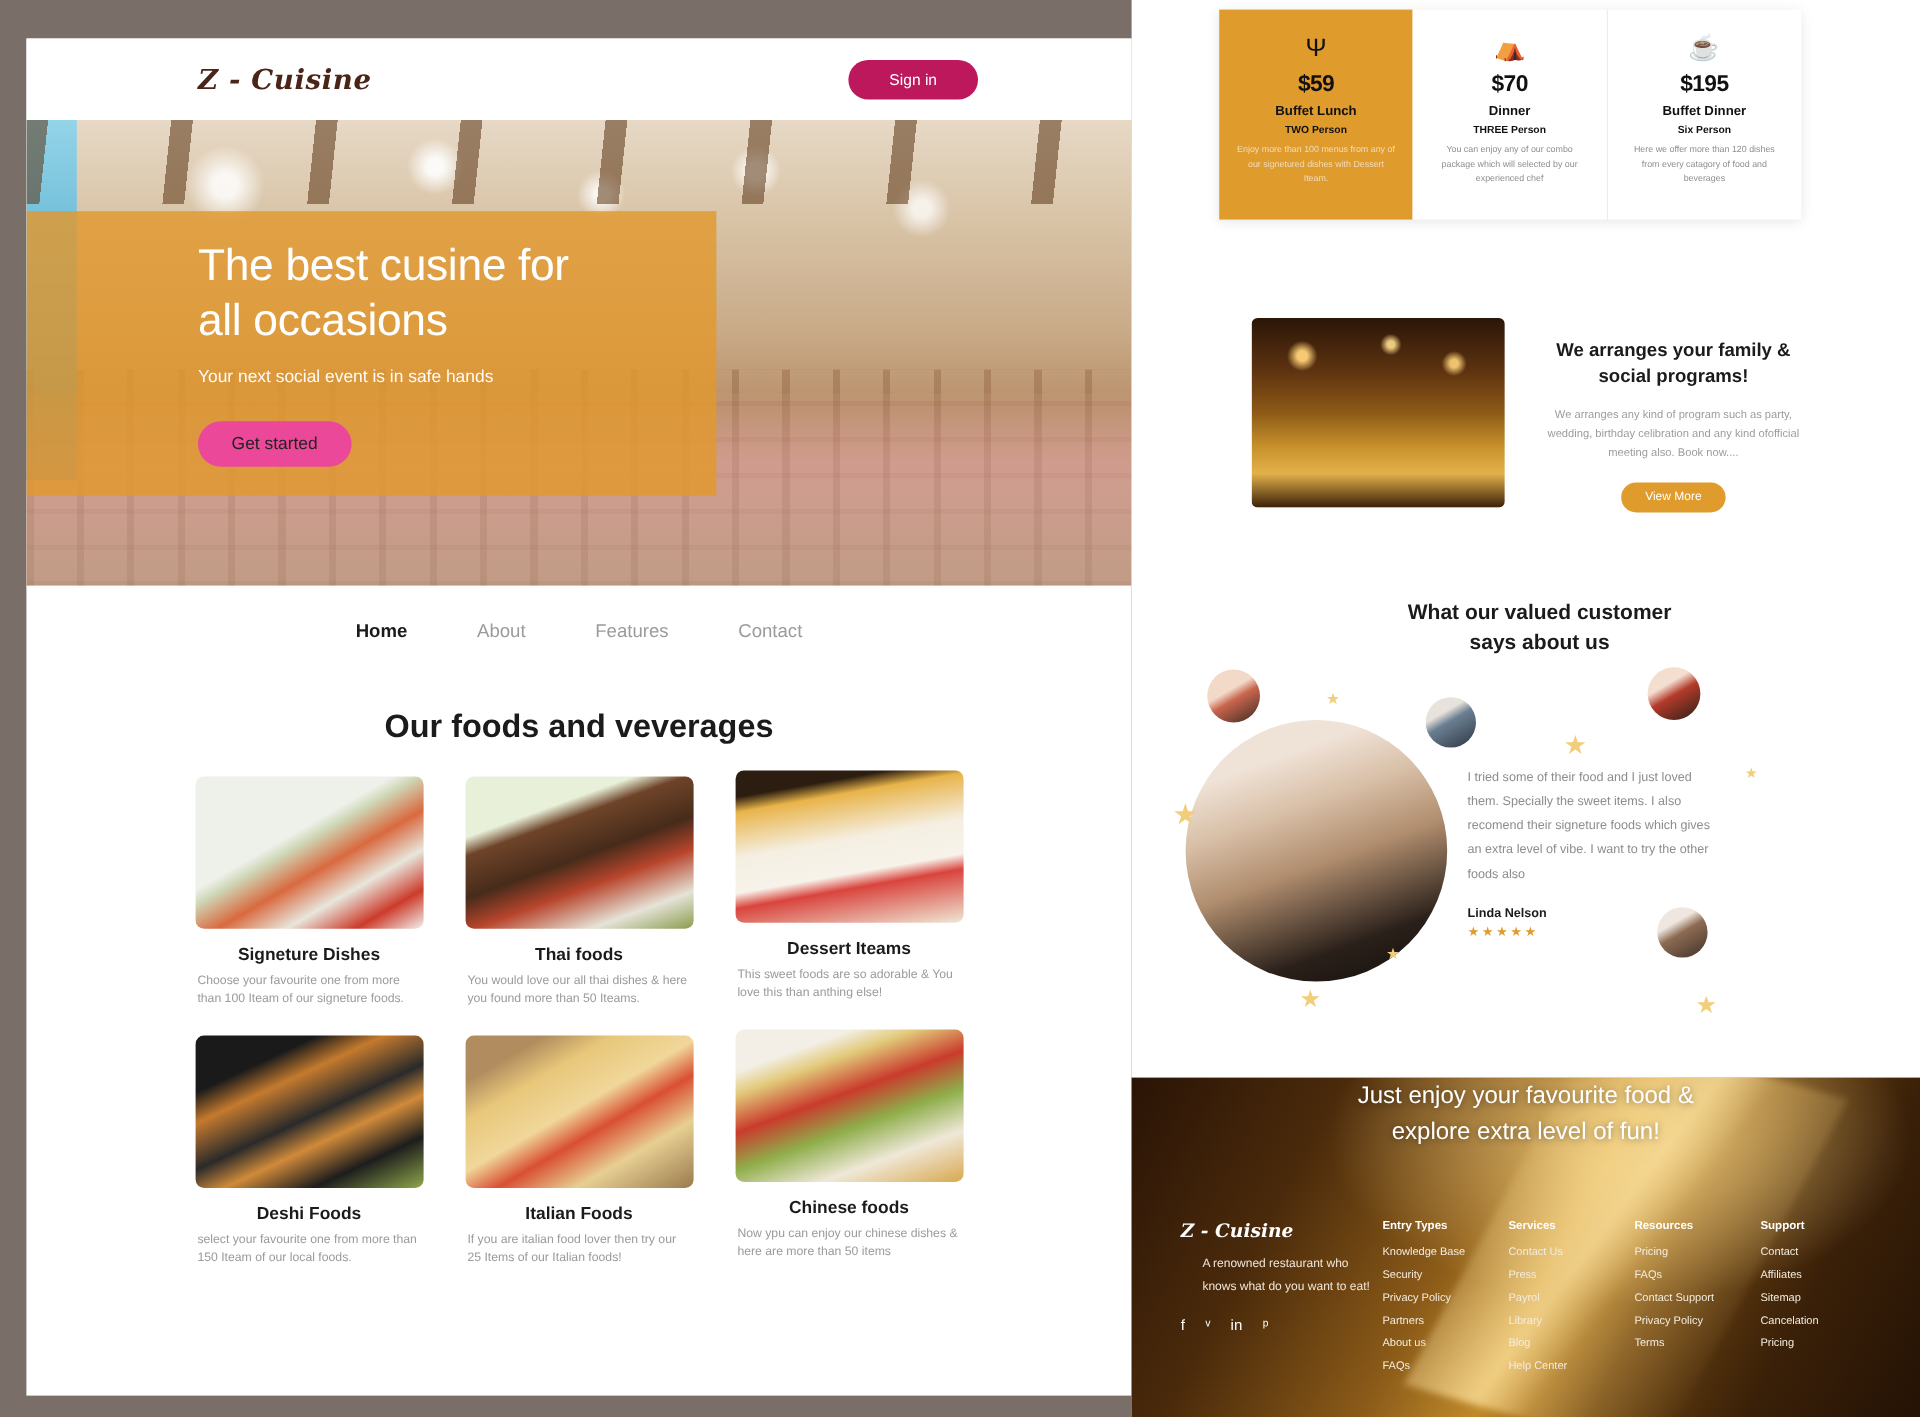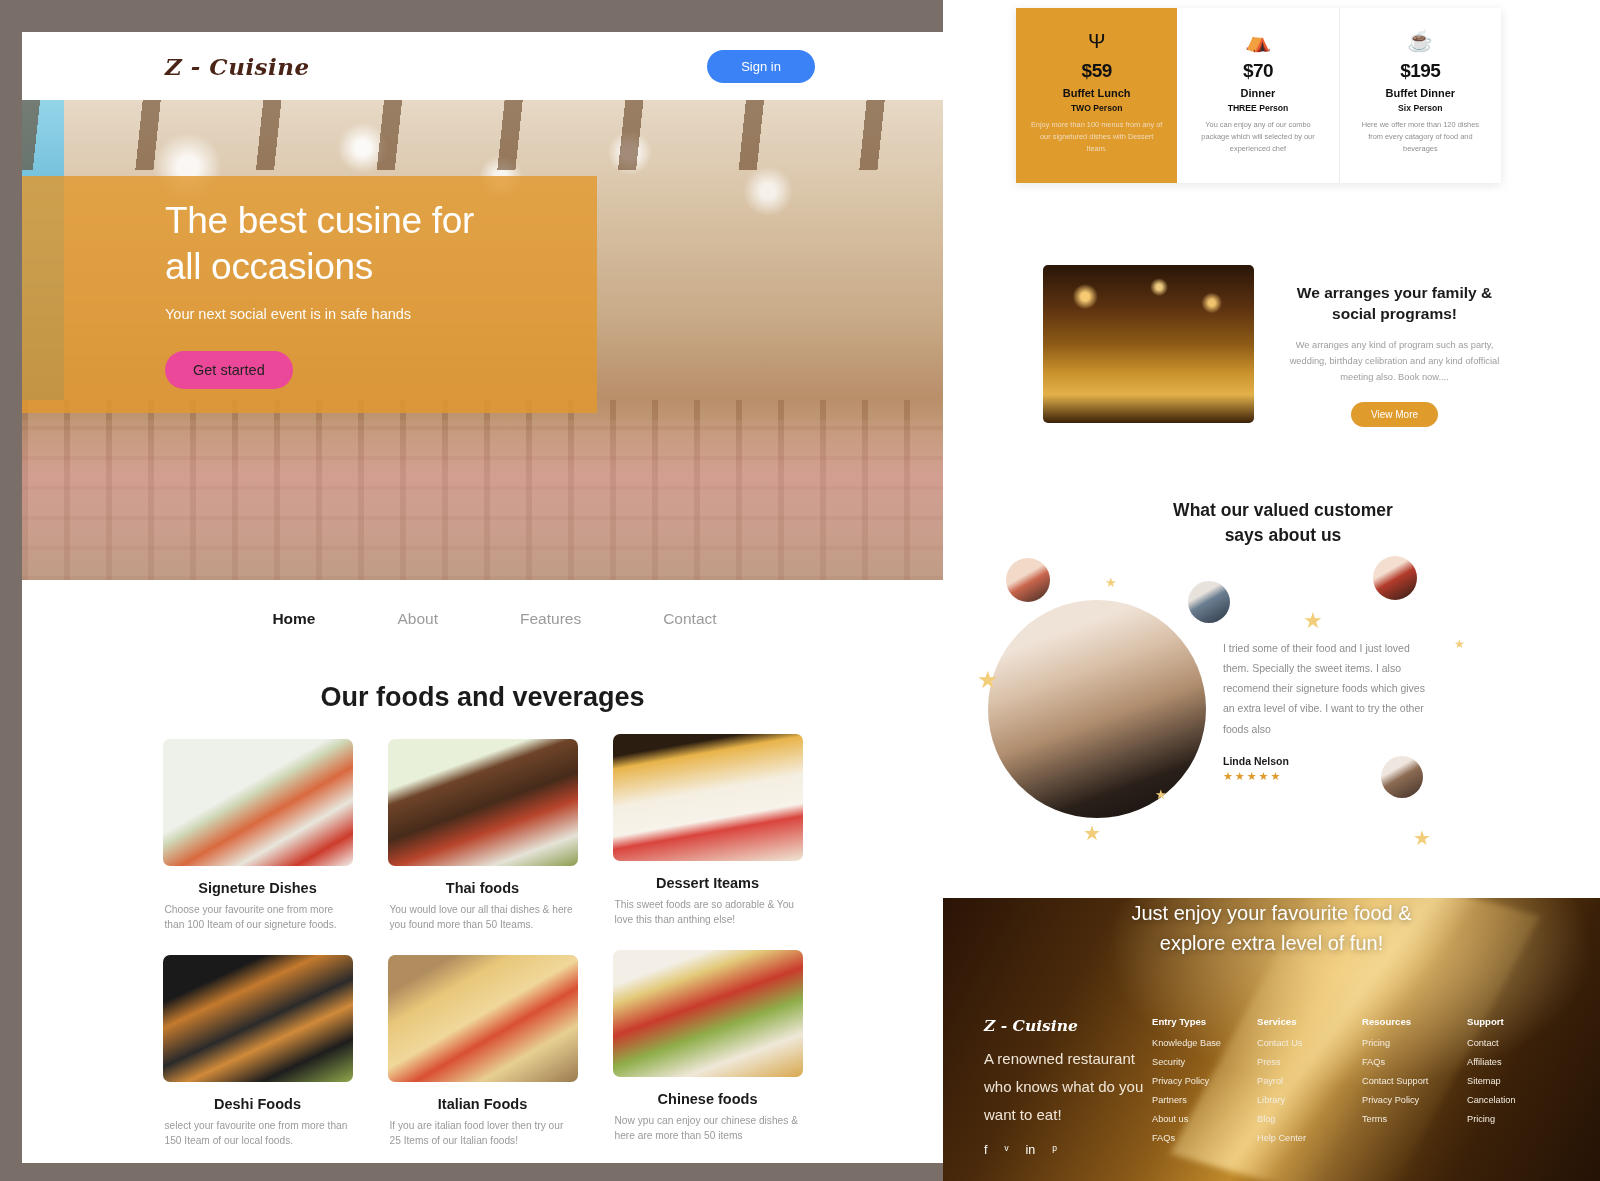--- a/index.html
+++ b/index.html
@@ -32,34 +32,34 @@
     font-weight: bold;
     color: #4a2417;
     font-size: 23px;
     letter-spacing: 0.5px;
     position: absolute;
     left: 143px;
   }
   .signin-btn {
     position: absolute;
     right: 128px;
-    background: #3b82f6;
+    background: #be185d;
     color: #fff;
     border: none;
     border-radius: 22px;
     width: 108px; height: 33px;
     font-size: 13px;
     font-family: "Liberation Sans", sans-serif;
     cursor: pointer;
   }
 
   
   .hero {
     position: relative;
-    height: 480px;
+    height: 388px;
     overflow: hidden;
   }
   .hero-photo {
     position: absolute; inset: 0;
     background:
       radial-gradient(circle at 18% 14%, rgba(255,255,255,0.85) 0 1.2%, rgba(255,255,255,0) 4%),
       radial-gradient(circle at 37% 10%, rgba(255,255,255,0.9) 0 1%, rgba(255,255,255,0) 3.5%),
       radial-gradient(circle at 52% 16%, rgba(255,255,255,0.8) 0 1%, rgba(255,255,255,0) 3.5%),
       radial-gradient(circle at 66% 11%, rgba(255,255,255,0.8) 0 1%, rgba(255,255,255,0) 3%),
       radial-gradient(circle at 81% 19%, rgba(255,255,255,0.75) 0 0.9%, rgba(255,255,255,0) 3%),
@@ -131,21 +131,20 @@
   .mock-nav {
     display: flex;
     justify-content: center;
     gap: 58px;
     padding: 30px 0 0;
   }
   .mock-nav a {
     font-size: 15.5px;
     color: #9b9b9b;
     text-decoration: none;
-    margin-left: 24px;
   }
   .mock-nav a.active { color: #1b1b1b; font-weight: bold; }
 
   .section-title {
     text-align: center;
     font-size: 27px;
     font-weight: bold;
     color: #1b1b1b;
     margin-top: 54px;
   }
@@ -387,24 +386,25 @@
   }
   .fc-brand { width: 190px; }
   .fc-brand .fb-logo {
     font-family: "DejaVu Serif", serif;
     font-style: italic;
     font-weight: bold;
     font-size: 15.5px;
     color: #fff;
   }
   .fc-brand .fb-desc {
-    font-size: 15px;
+    font-size: 10px;
     line-height: 1.85;
     margin-top: 10px;
     color: #f0e6d8;
+    margin-left: 18px;
   }
   .social {
     display: flex;
     gap: 17px;
     margin-top: 15px;
     font-size: 12.5px;
   }
   .social span { cursor: pointer; }
   .fcol { width: 105px; }
   .fcol h4 {

